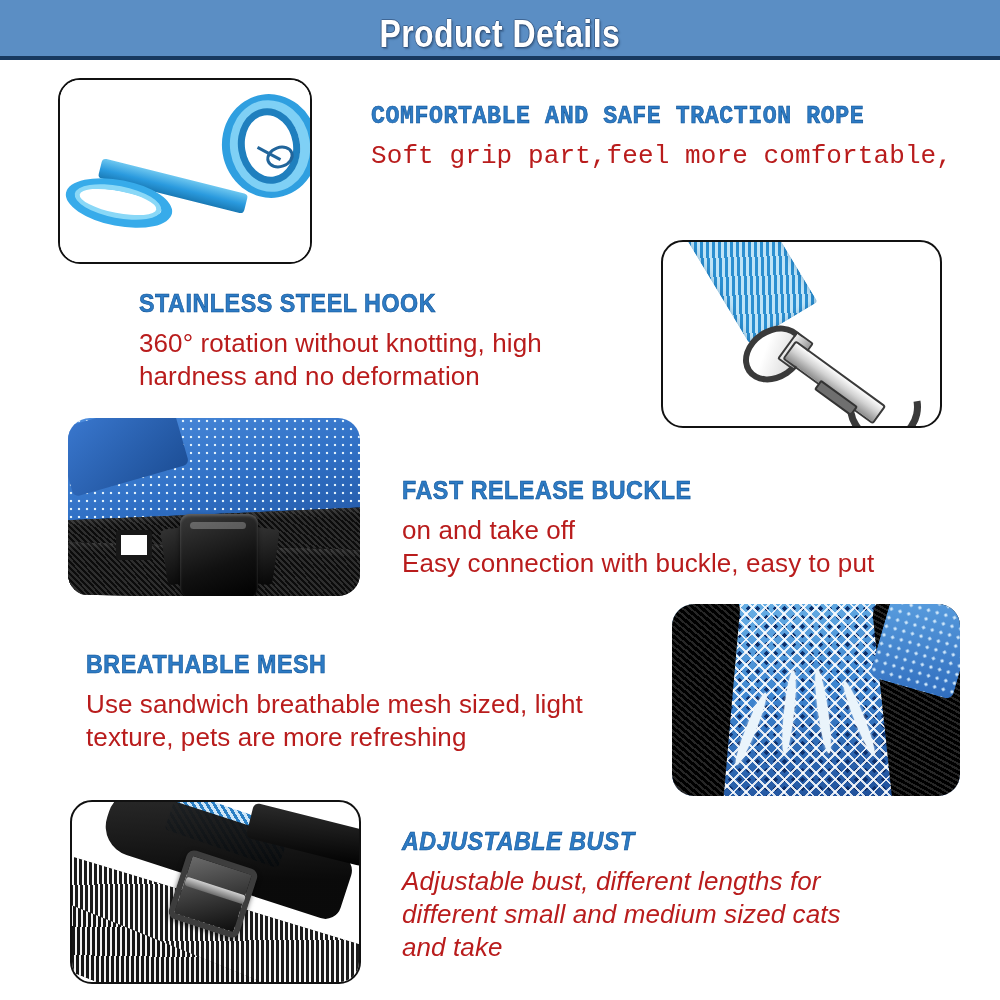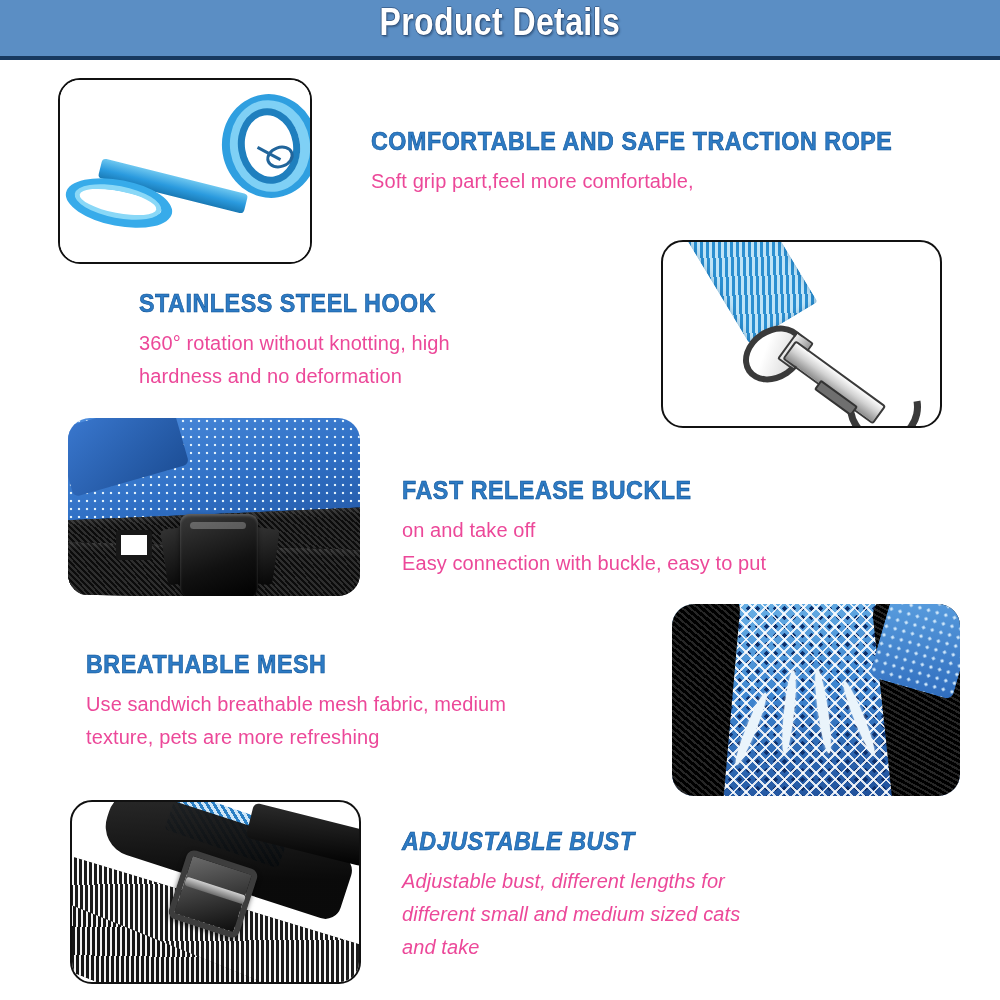--- a/index.html
+++ b/index.html
@@ -11,21 +11,21 @@
     position:relative;
   }
   .page{position:relative;width:1000px;height:1000px;background:#fff;}
 
   
   .banner{
     position:absolute;left:0;top:0;width:1000px;height:60px;
     background:#5b8ec4;
     border-bottom:4px solid #18395f;
     box-sizing:border-box;
-    display:flex;align-items:flex-start;justify-content:center;
+    display:flex;align-items:flex-end;justify-content:center;
   }
   .banner-title{
     font-family:"Liberation Sans", sans-serif;
     font-size:39px;font-weight:bold;color:#ffffff;
     letter-spacing:.5px;
     transform:scaleX(.82);
     transform-origin:center;
     text-shadow:
        1px 0 0 rgba(40,70,110,.55),
       -1px 0 0 rgba(40,70,110,.55),
@@ -41,21 +41,21 @@
     font-size:25px;font-weight:bold;
     color:#2e7bc4;
     letter-spacing:.6px;
     white-space:nowrap;
     transform:scaleX(.93);
     transform-origin:left center;
     -webkit-text-stroke:.6px #0a4f93;
     margin-bottom:9px;
   }
   .body-line{
-    font-size:20px;color:#ec4899;
+    font-size:26px;color:#b91c1c;
     line-height:33px;white-space:nowrap;
     letter-spacing:.1px;
   }
 
   
   .frame{
     position:absolute;
     border-radius:22px;
     overflow:hidden;
     background:#fff;
@@ -274,21 +274,21 @@
       <div class="coil c2"></div>
       <div class="coil c3"></div>
       <div class="clip-dot"></div>
       <div class="clip-bar"></div>
       <div class="strap-tail"></div>
       <div class="handle-loop"></div>
       <div class="handle-loop inner"></div>
     </div>
   </div>
 
-  <div class="txt" style="left:371px;top:127px;">
+  <div class="txt" style="left:371px;top:102px;font-family:Liberation Mono, monospace;">
     <div class="head">COMFORTABLE AND SAFE TRACTION ROPE</div>
     <div class="body-line">Soft grip part,feel more comfortable,</div>
   </div>
 
   <div class="txt" style="left:139px;top:289px;">
     <div class="head">STAINLESS STEEL HOOK</div>
     <div class="body-line">360° rotation without knotting, high</div>
     <div class="body-line">hardness and no deformation</div>
   </div>
 
@@ -318,21 +318,21 @@
   </div>
 
   <div class="txt" style="left:402px;top:476px;">
     <div class="head">FAST RELEASE BUCKLE</div>
     <div class="body-line">on and take off</div>
     <div class="body-line">Easy connection with buckle, easy to put</div>
   </div>
 
   <div class="txt" style="left:62px;top:650px;margin-left:24px;">
     <div class="head">BREATHABLE MESH</div>
-    <div class="body-line">Use sandwich breathable mesh fabric, medium</div>
+    <div class="body-line">Use sandwich breathable mesh sized, light</div>
     <div class="body-line">texture, pets are more refreshing</div>
   </div>
 
   <div class="frame" style="left:672px;top:604px;width:288px;height:192px;">
     <div class="art">
       <div class="mesh-art"></div>
       <div class="paw p1"></div>
       <div class="paw p2"></div>
       <div class="paw p3"></div>
       <div class="paw p4"></div>

